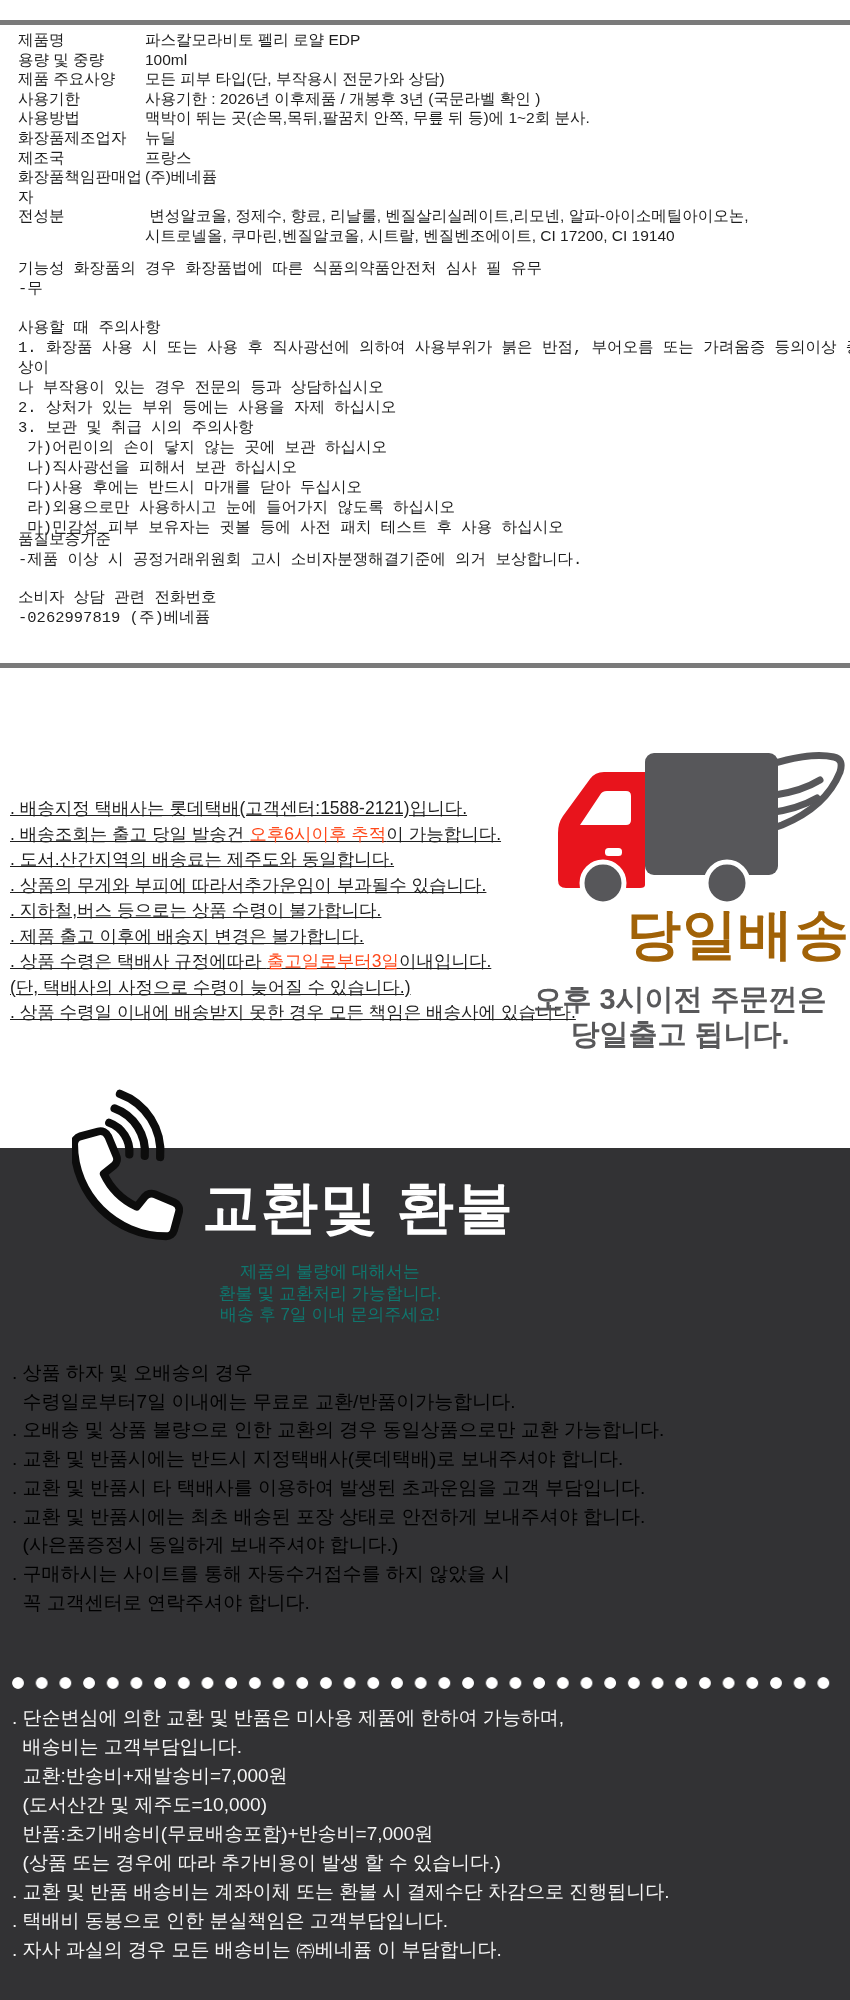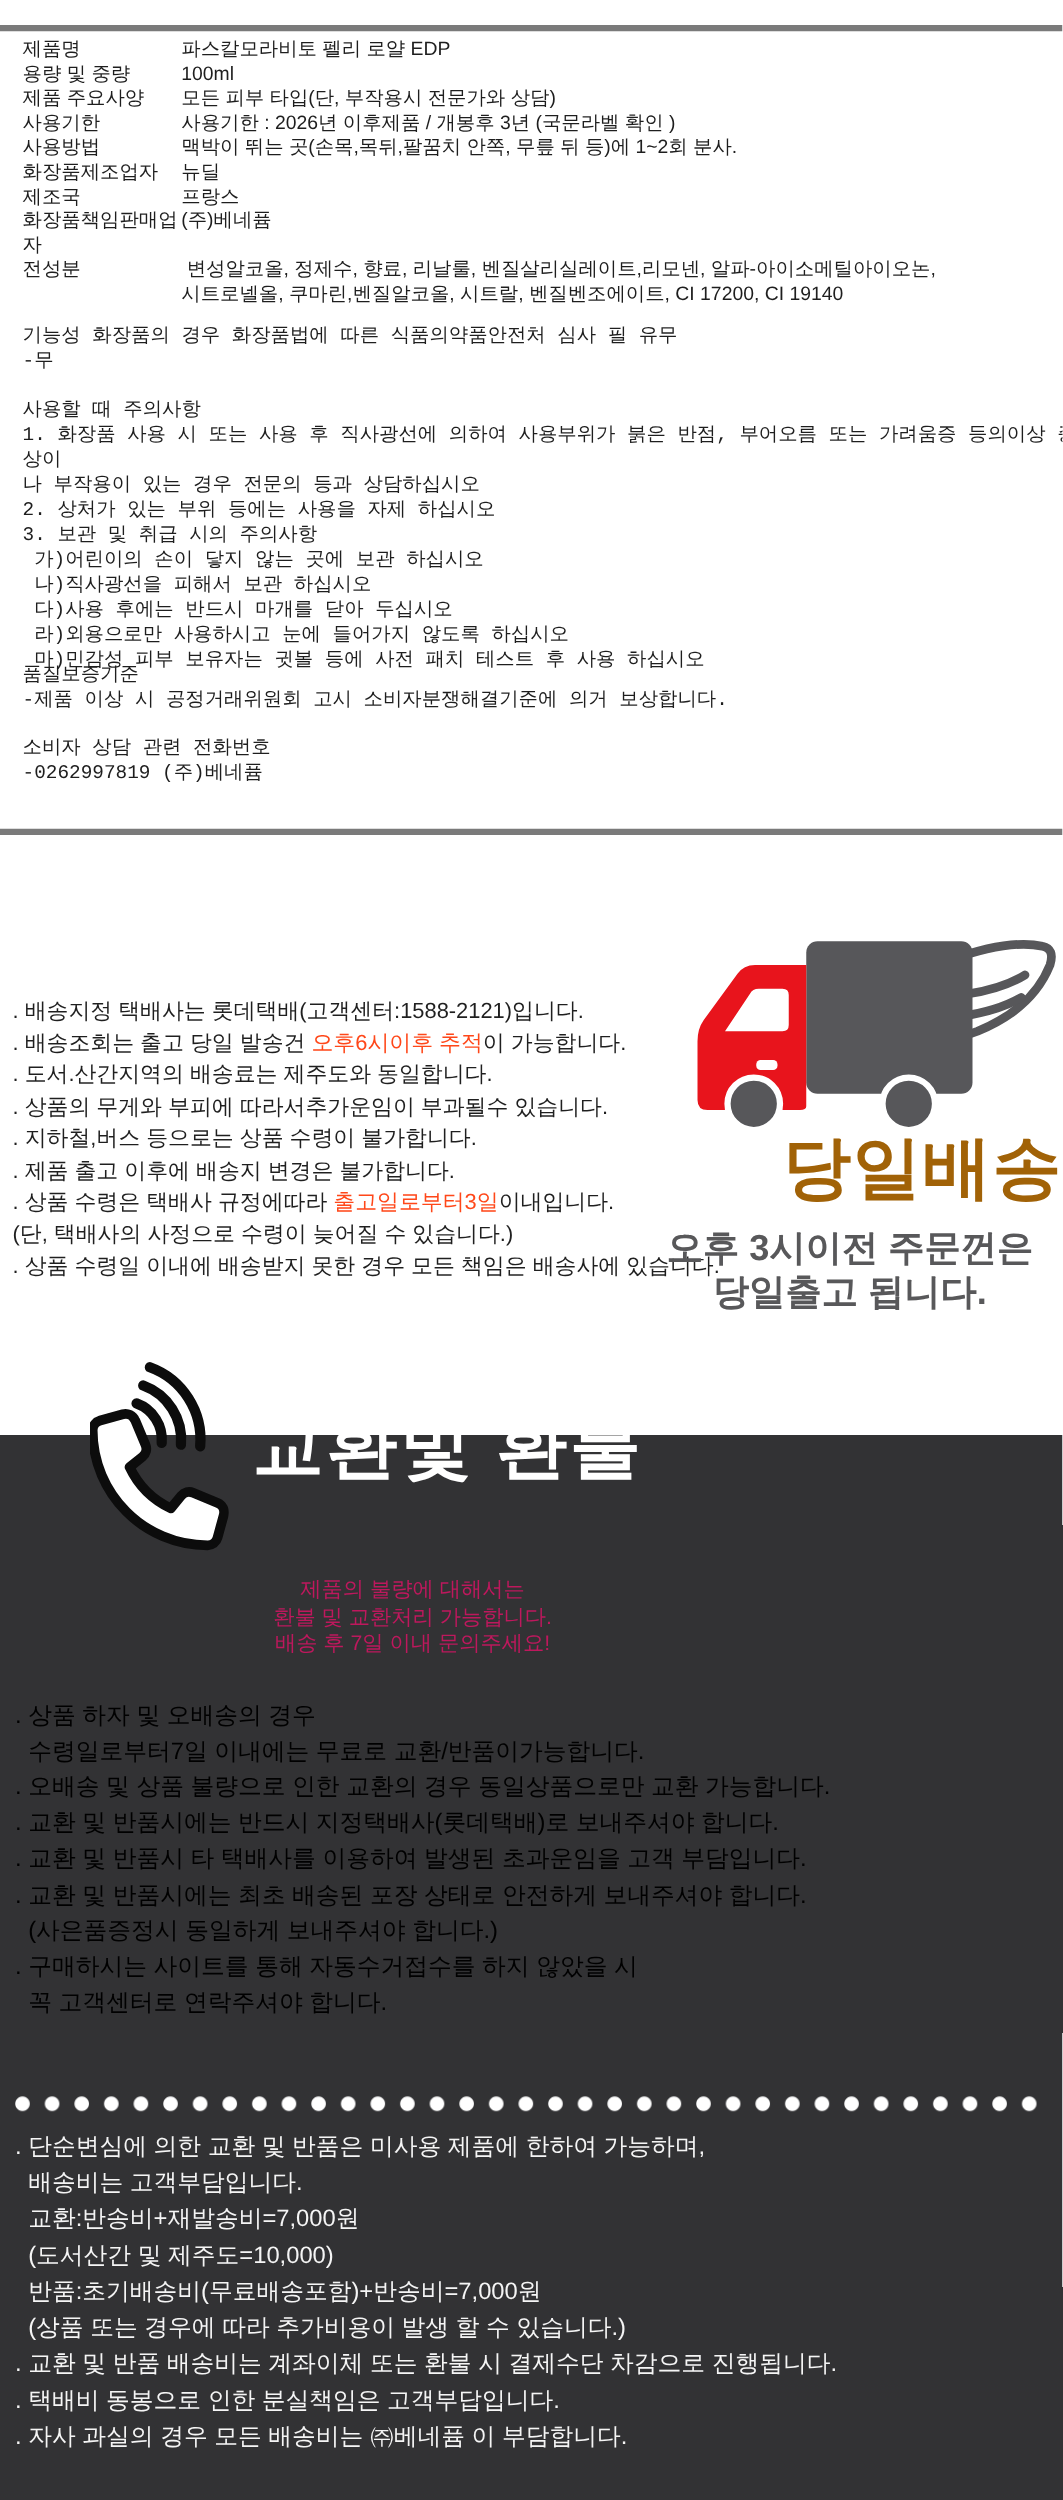--- a/index.html
+++ b/index.html
@@ -23,37 +23,37 @@
   
   .block{position:absolute;left:18px;font-size:15.5px;line-height:20px;}
   .block div{white-space:pre-wrap;font-family:Liberation Mono, monospace;}
   #regulatory{top:259px;}
   #caution{top:318px;}
   #quality{top:530px;}
   #contact{top:588px;}
 
   
   #shipping{position:absolute;left:10px;top:796px;font-size:17.5px;line-height:25.5px;color:#1f1f1f;}
-  #shipping div{white-space:pre-wrap;}
+  #shipping div{white-space:pre-wrap;text-decoration:underline;}
   .hl{color:#ff4719;}
 
   
   #truck{position:absolute;left:550px;top:735px;}
   #delivery-title{position:absolute;left:540px;top:898px;width:310px;text-align:right;
     font-size:55px;font-weight:800;color:#a16207;letter-spacing:1px;}
   #delivery-caption{position:absolute;left:510px;top:982px;width:340px;text-align:center;
     font-size:29px;font-weight:bold;color:#58585a;line-height:35px;}
 
   
   #dark-section{position:absolute;top:1148px;left:0;width:850px;height:852px;background:#323234;}
   #phone{position:absolute;left:72px;top:1086px;z-index:3;}
-  #refund-title{position:absolute;left:202px;top:1119px;z-index:3;color:#ffffff;
+  #refund-title{position:absolute;left:202px;top:1170px;z-index:3;color:#ffffff;
     font-size:57px;font-weight:900;letter-spacing:2px;}
   #refund-intro{position:absolute;top:1261px;left:0;width:660px;text-align:center;
-    color:#be185d;font-size:17px;line-height:21.7px;z-index:2;}
+    color:#0f766e;font-size:17px;line-height:21.7px;z-index:2;}
   #policy1{position:absolute;left:12px;top:1359px;color:#000000;font-size:19px;line-height:28.7px;z-index:2;}
   #policy1 div,#policy2 div{white-space:pre-wrap;}
   #dots{position:absolute;left:12px;top:1677px;width:826px;height:12px;z-index:2;
     background-image:radial-gradient(circle at 6px 6px,#ffffff 5.4px,rgba(0,0,0,0) 6.2px);
     background-size:23.7px 12px;background-repeat:repeat-x;}
   #policy2{position:absolute;left:12px;top:1703px;color:#f5f5f5;font-size:19px;line-height:29px;z-index:2;}
 </style>
 </head>
 <body>
 

